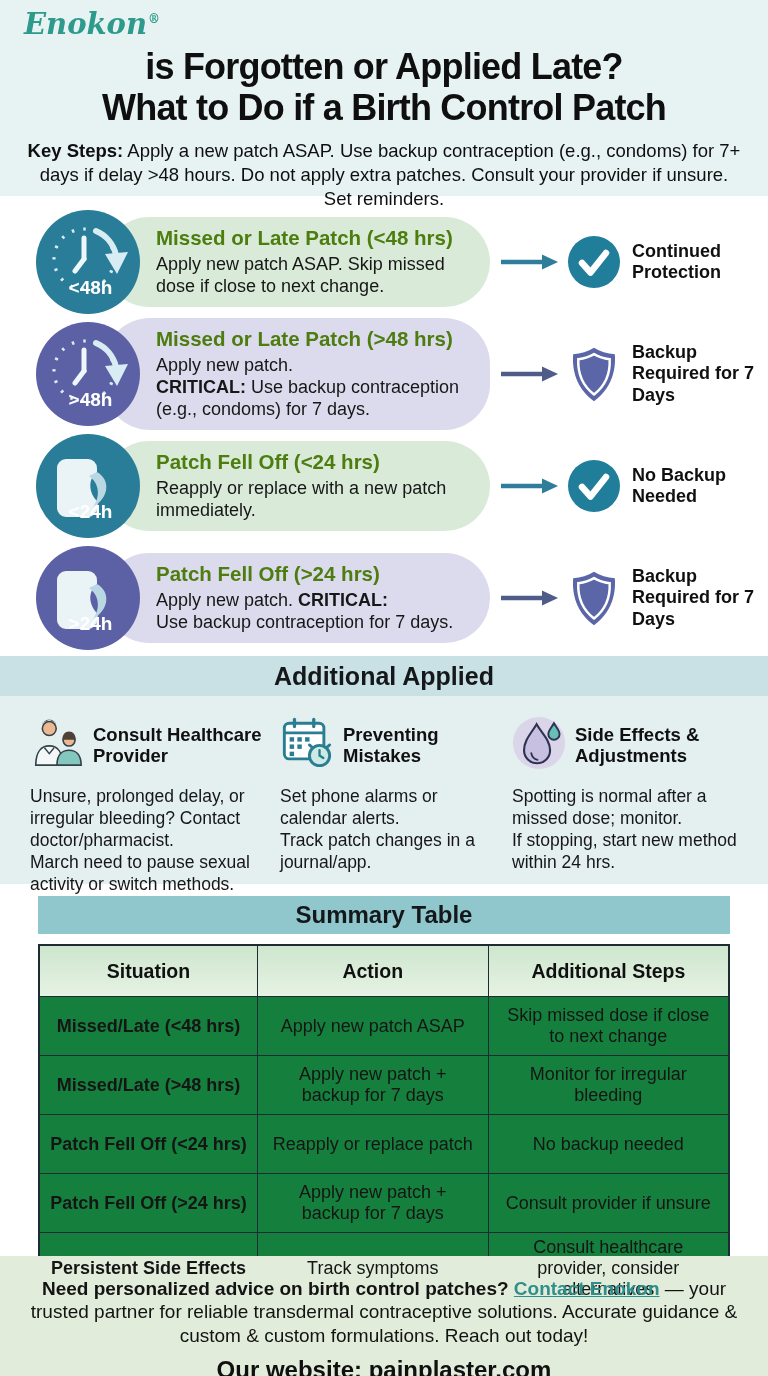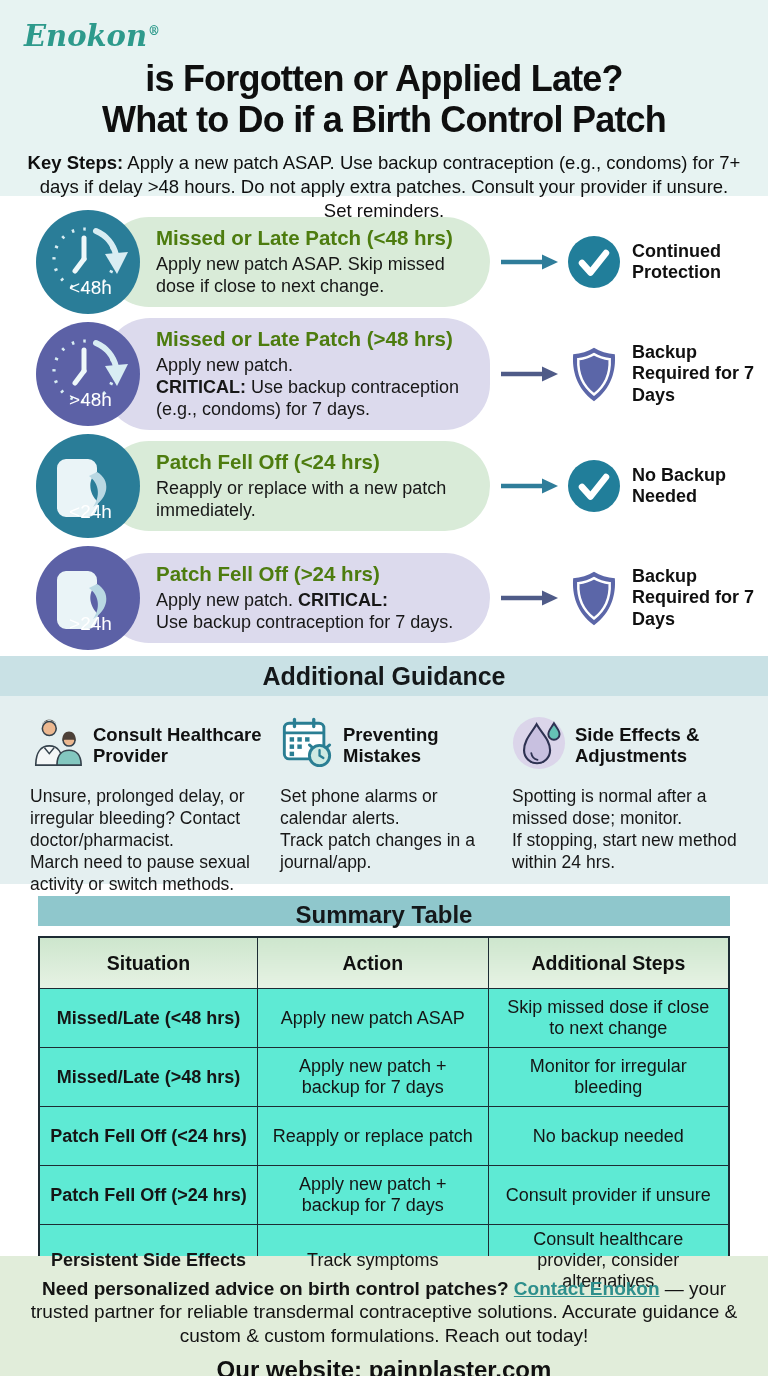--- a/index.html
+++ b/index.html
@@ -1,53 +1,53 @@
 <!DOCTYPE html>
 <html><head>
 <meta charset="utf-8">
 <style>
   html,body{margin:0;padding:0;background:#ffffff;}
   .page{width:768px;height:1376px;font-family:"Liberation Sans",sans-serif;color:#141414;overflow:hidden;position:relative;}
 
   
-  .hero{height:196px;background:#e7f3f2;box-sizing:border-box;padding-top:22px;}
+  .hero{height:196px;background:#e7f3f2;box-sizing:border-box;padding-top:10px;}
   .logo{margin-left:24px;font-family:"DejaVu Serif",serif;font-style:italic;font-weight:bold;font-size:29px;color:#2e9a8c;line-height:1;}
   .logo sup{font-size:12px;margin-left:1px;}
   h1{margin:8px 0 0;text-align:center;font-size:36px;line-height:1.13;letter-spacing:-0.8px;font-weight:bold;color:#0f0f0f;}
   h1 span{display:block;}
   .keysteps{margin:11px auto 0;width:714px;text-align:center;font-size:18.5px;line-height:1.28;color:#0f0f0f;}
 
   
   .flow{height:460px;background:#ffffff;box-sizing:border-box;padding:14px 0 0 36px;display:flex;flex-direction:column;gap:8px;}
   .frow{display:flex;align-items:center;height:104px;}
   .ficon{width:104px;height:104px;flex:none;position:relative;z-index:2;}
   .ficon svg{width:104px;height:104px;display:block;}
-  .badge{position:absolute;left:20px;right:15px;bottom:15px;text-align:center;font-weight:normal;font-size:19px;color:#ffffff;}
+  .badge{position:absolute;left:20px;right:15px;bottom:15px;text-align:center;font-weight:bold;font-size:19px;color:#ffffff;}
   .pill{margin-left:-36px;width:386px;box-sizing:border-box;min-height:86px;border-radius:46px;padding:9px 14px 9px 52px;display:flex;flex-direction:column;justify-content:center;}
   .pill-teal{background:#d9ebd8;}
   .pill-purple{background:#dcdaed;}
   .pill h3{margin:0;font-size:20.5px;line-height:1.18;color:#4d7c0f;}
   .pill p{margin:3px 0 0;font-size:18px;line-height:1.22;color:#171717;}
   .farrow{margin-left:10px;flex:none;display:flex;align-items:center;}
   .ricon{margin-left:8px;flex:none;width:56px;display:flex;justify-content:center;align-items:center;}
   .rlabel{margin-left:10px;width:132px;font-weight:bold;font-size:18px;line-height:1.17;color:#101010;}
 
   
   .guidance{height:228px;background:#e4eff0;}
   .band{height:40px;background:#c9e1e5;text-align:center;font-size:25px;font-weight:bold;line-height:40px;color:#14181a;}
   .g-cols{display:grid;grid-template-columns:240px 222px 238px;column-gap:10px;padding:19px 20px 0 30px;}
   .ghead{display:flex;align-items:center;gap:9px;min-height:60px;}
   .ghead svg{flex:none;}
   .gcol h4{margin:0;font-size:18.5px;line-height:1.15;white-space:pre-line;color:#101010;}
   .gcol p{margin:10px 0 0;font-size:17.5px;line-height:1.26;white-space:pre-line;color:#171717;}
 
   
   .summary{height:372px;background:#ffffff;box-sizing:border-box;padding-top:12px;}
-  .band2{margin:0 38px;height:30px;background:#8fc7cc;text-align:center;font-weight:bold;font-size:24px;line-height:38px;color:#14181a;}
-  table{border-collapse:collapse;margin:10px auto 4px;width:692px;border:2.5px solid #1d2c34;background:#5eead4;table-layout:fixed;}
+  .band2{margin:0 38px;height:38px;background:#8fc7cc;text-align:center;font-weight:bold;font-size:24px;line-height:38px;color:#14181a;}
+  table{border-collapse:collapse;margin:10px auto 4px;width:692px;border:2.5px solid #1d2c34;background:#15803d;table-layout:fixed;}
   th{background:linear-gradient(180deg,#cde6cd,#e6f2e4);font-size:19.5px;height:46px;border:1.7px solid #1d2c34;padding:2px 8px;color:#101010;}
   td{border:1.7px solid #1d2c34;font-size:18px;text-align:center;padding:4px 10px;height:50px;line-height:1.16;color:#151515;}
   td.sit{font-weight:bold;}
   th.c1,td.c1{width:31.5%;} th.c2,td.c2{width:33.5%;} th.c3,td.c3{width:35%;}
 
   
   .pfooter{height:120px;background:#e1edda;box-sizing:border-box;padding-top:21px;text-align:center;}
   .cta{margin:0 auto;width:708px;font-size:19px;line-height:1.23;color:#131313;}
   .seg-b{font-weight:bold;}
   .cta .link{color:#2e8f8c;font-weight:bold;text-decoration:underline;cursor:pointer;}
@@ -178,21 +178,21 @@
           <svg viewBox="0 0 60 68" width="50" height="57">
             <path d="M30 2 C37 6.5 46 9 55 9.8 C56.5 29 51 51 30 66 C9 51 3.5 29 5 9.8 C14 9 23 6.5 30 2 Z" fill="#5b66a8"></path>
             <path d="M30 9.5 C35.5 12.8 42.5 14.8 48.8 15.6 C49.5 30.5 45 46.5 30 58 C15 46.5 10.5 30.5 11.2 15.6 C17.5 14.8 24.5 12.8 30 9.5 Z" fill="none" stroke="#ffffff" stroke-width="3"></path>
           </svg>
         </div>
         <div class="rlabel">Backup Required for 7 Days</div>
       </div>
     </section>
 
   <section class="guidance">
-    <div class="band">Additional Guidance</div>
+    <div class="band">Additional Applied</div>
     <div class="g-cols" id="guidance-cols">
         <div class="gcol">
           <div class="ghead">
             <span><svg viewBox="0 0 56 56" width="54" height="54">
                 <circle cx="20" cy="13" r="7.2" fill="#ecb890" stroke="#35424c" stroke-width="1.6"></circle>
                 <path d="M12.6 11 a7.4 7.4 0 0 1 14.8 0 l-0.6 -4 -6.8 -3 -6.8 3 z" fill="#57504a"></path>
                 <path d="M6 51 c0 -13.5 5.6 -20 14 -20 s14 6.5 14 20 z" fill="#f4f7f7" stroke="#35424c" stroke-width="1.7"></path>
                 <path d="M15 33 l5 6 5 -6" fill="none" stroke="#35424c" stroke-width="1.5"></path>
                 <circle cx="40.5" cy="25" r="6.2" fill="#ecb890" stroke="#35424c" stroke-width="1.6"></circle>
                 <path d="M33.8 26 c-1 -7 3 -10 6.7 -10 s7.7 3 6.7 10 l-2 -1.5 h-9.4 z" fill="#4c4038"></path>

